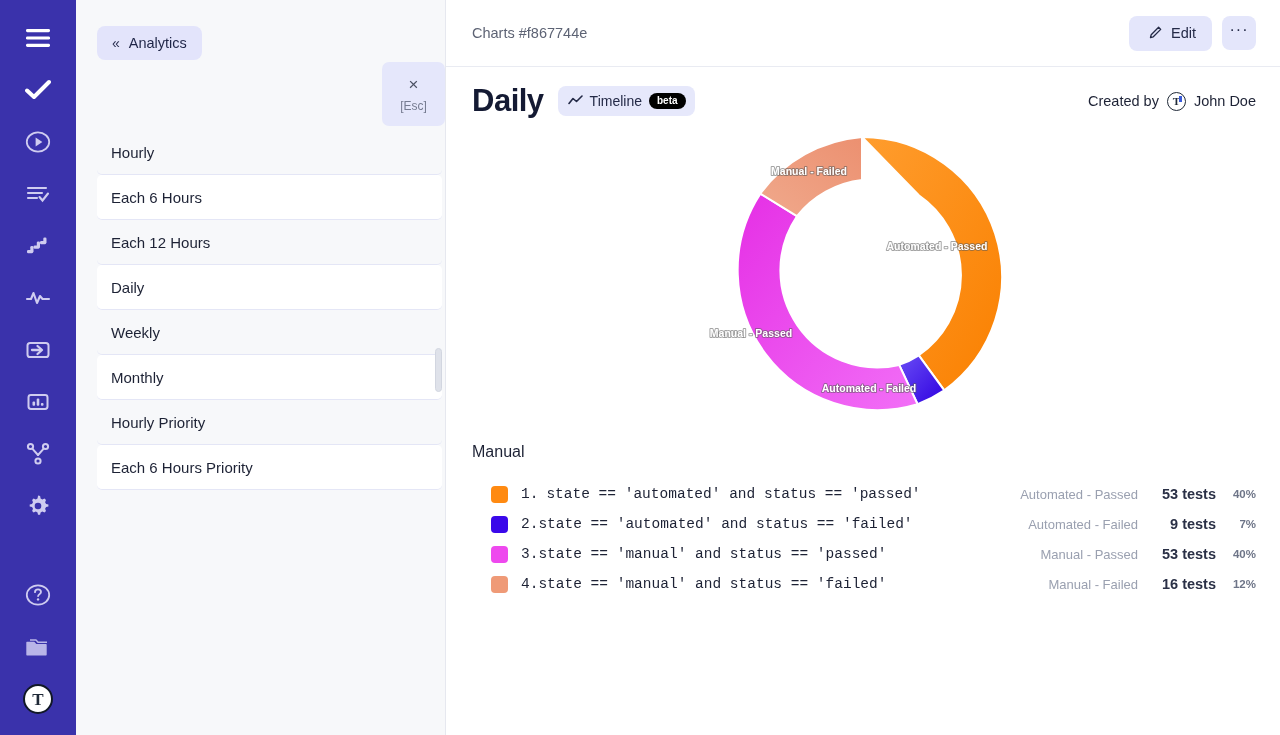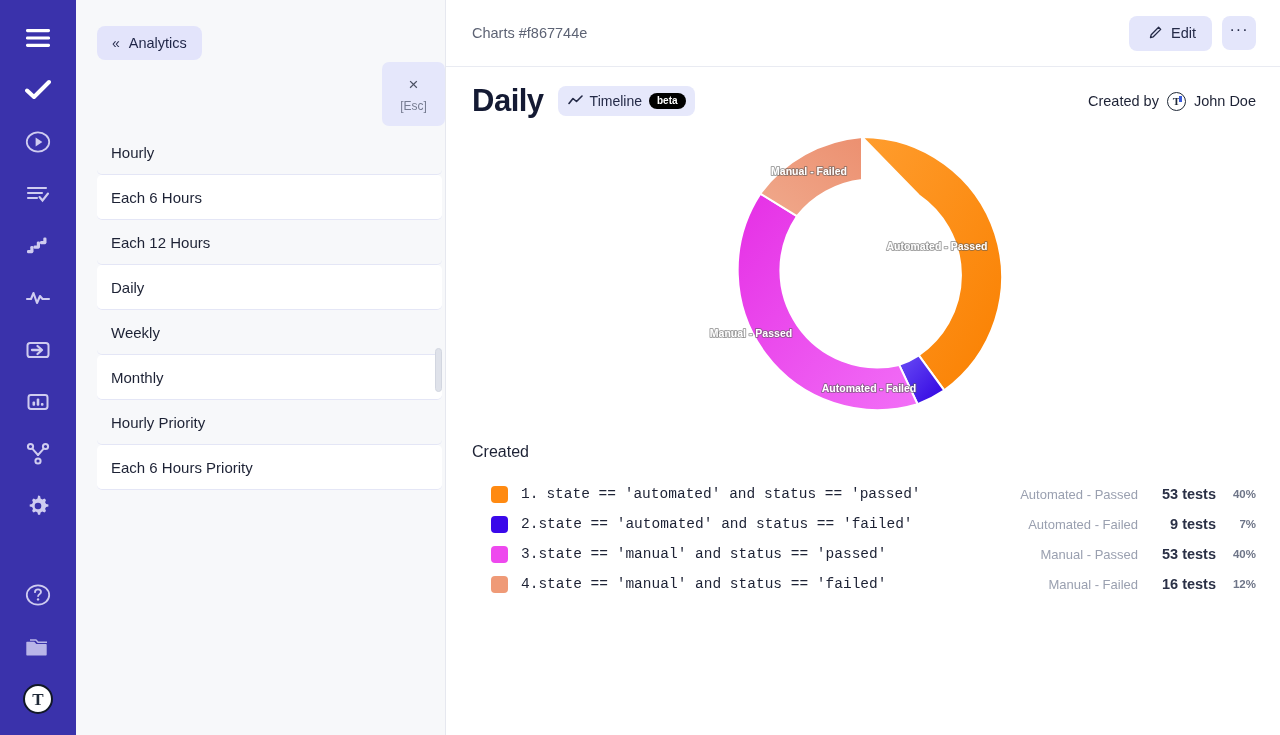--- a/index.html
+++ b/index.html
@@ -410,21 +410,21 @@
         <path d="M 39.35 66.62 A 140 140 0 0 1 141 10 L 141 53 A 97 97 0 0 0 75.95 89.19 Z" transform="translate(29,0)" fill="url(#gSalmon)" stroke="#ffffff" stroke-width="2"></path>
 
         <text class="seg-label" x="245" y="123" text-anchor="middle">Automated - Passed</text>
         <text class="seg-label" x="177" y="265" text-anchor="middle">Automated - Failed</text>
         <text class="seg-label" x="59" y="210" text-anchor="middle">Manual - Passed</text>
         <text class="seg-label" x="117" y="48" text-anchor="middle">Manual - Failed</text>
       </svg>
     </div>
 
     <div class="queries">
-      <div class="queries-h">Created</div>
+      <div class="queries-h">Manual</div>
 
       <div class="q-row">
         <span class="sw" style="background:#ff8a11"></span>
         <span class="q-text">1.</span>
         <span class="q-text" style="margin-left:8px">state == 'automated' and status == 'passed'</span>
         <span class="q-spacer"></span>
         <span class="q-name">Automated - Passed</span>
         <span class="q-tests">53 tests</span>
         <span class="q-pct">40%</span>
       </div>

